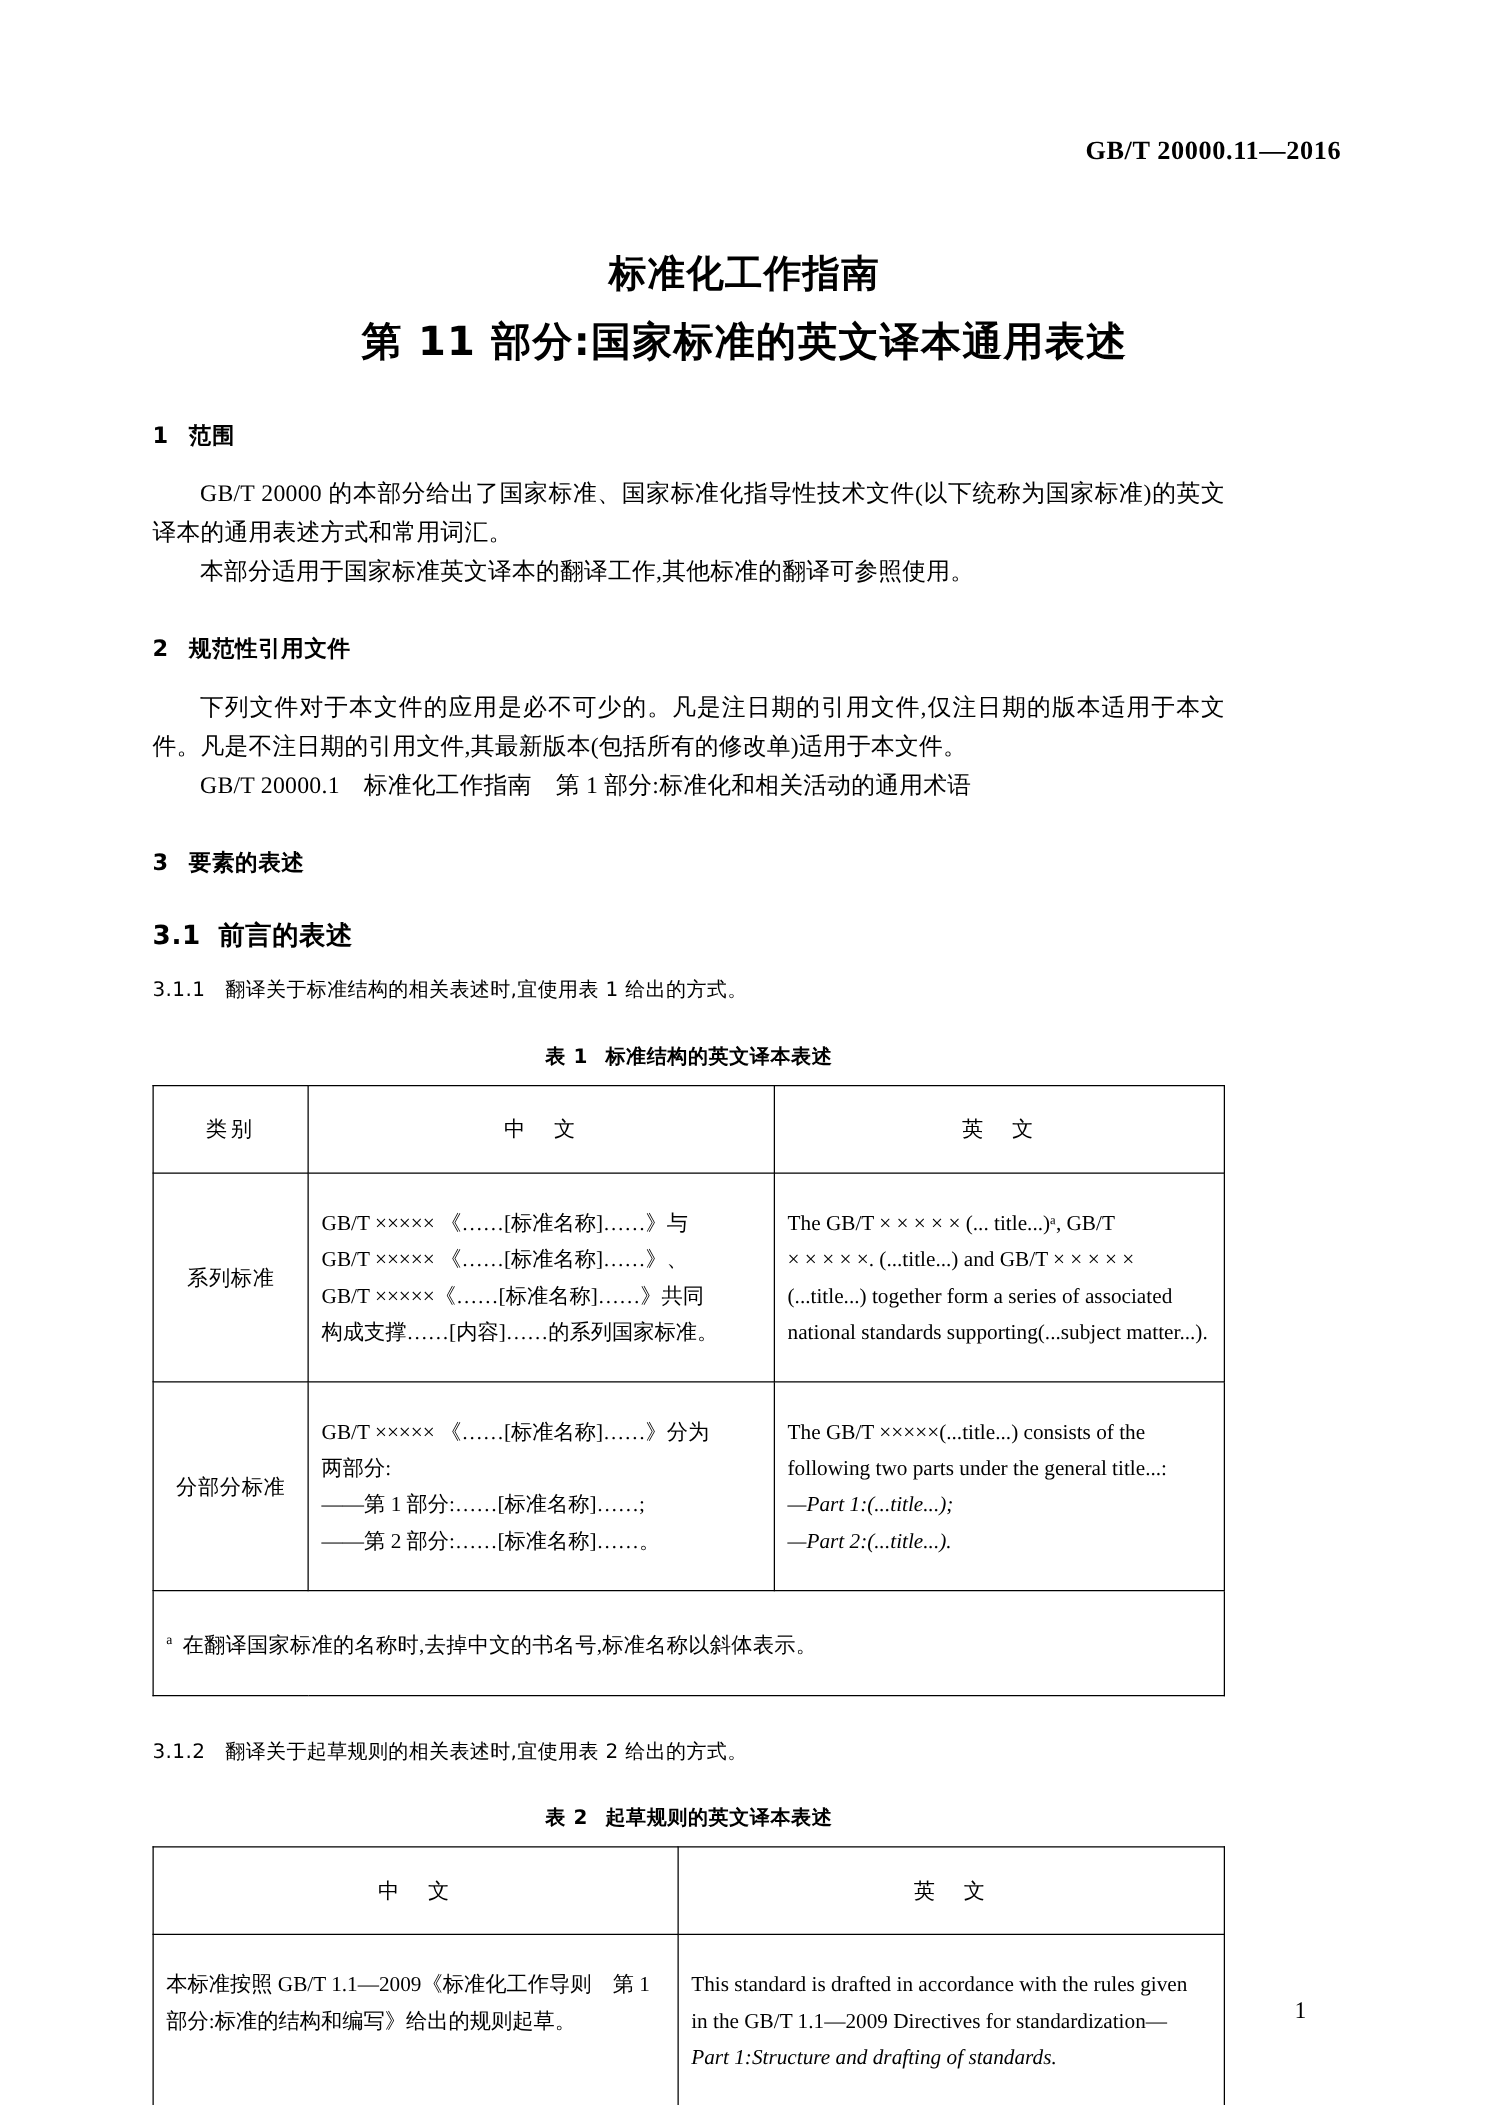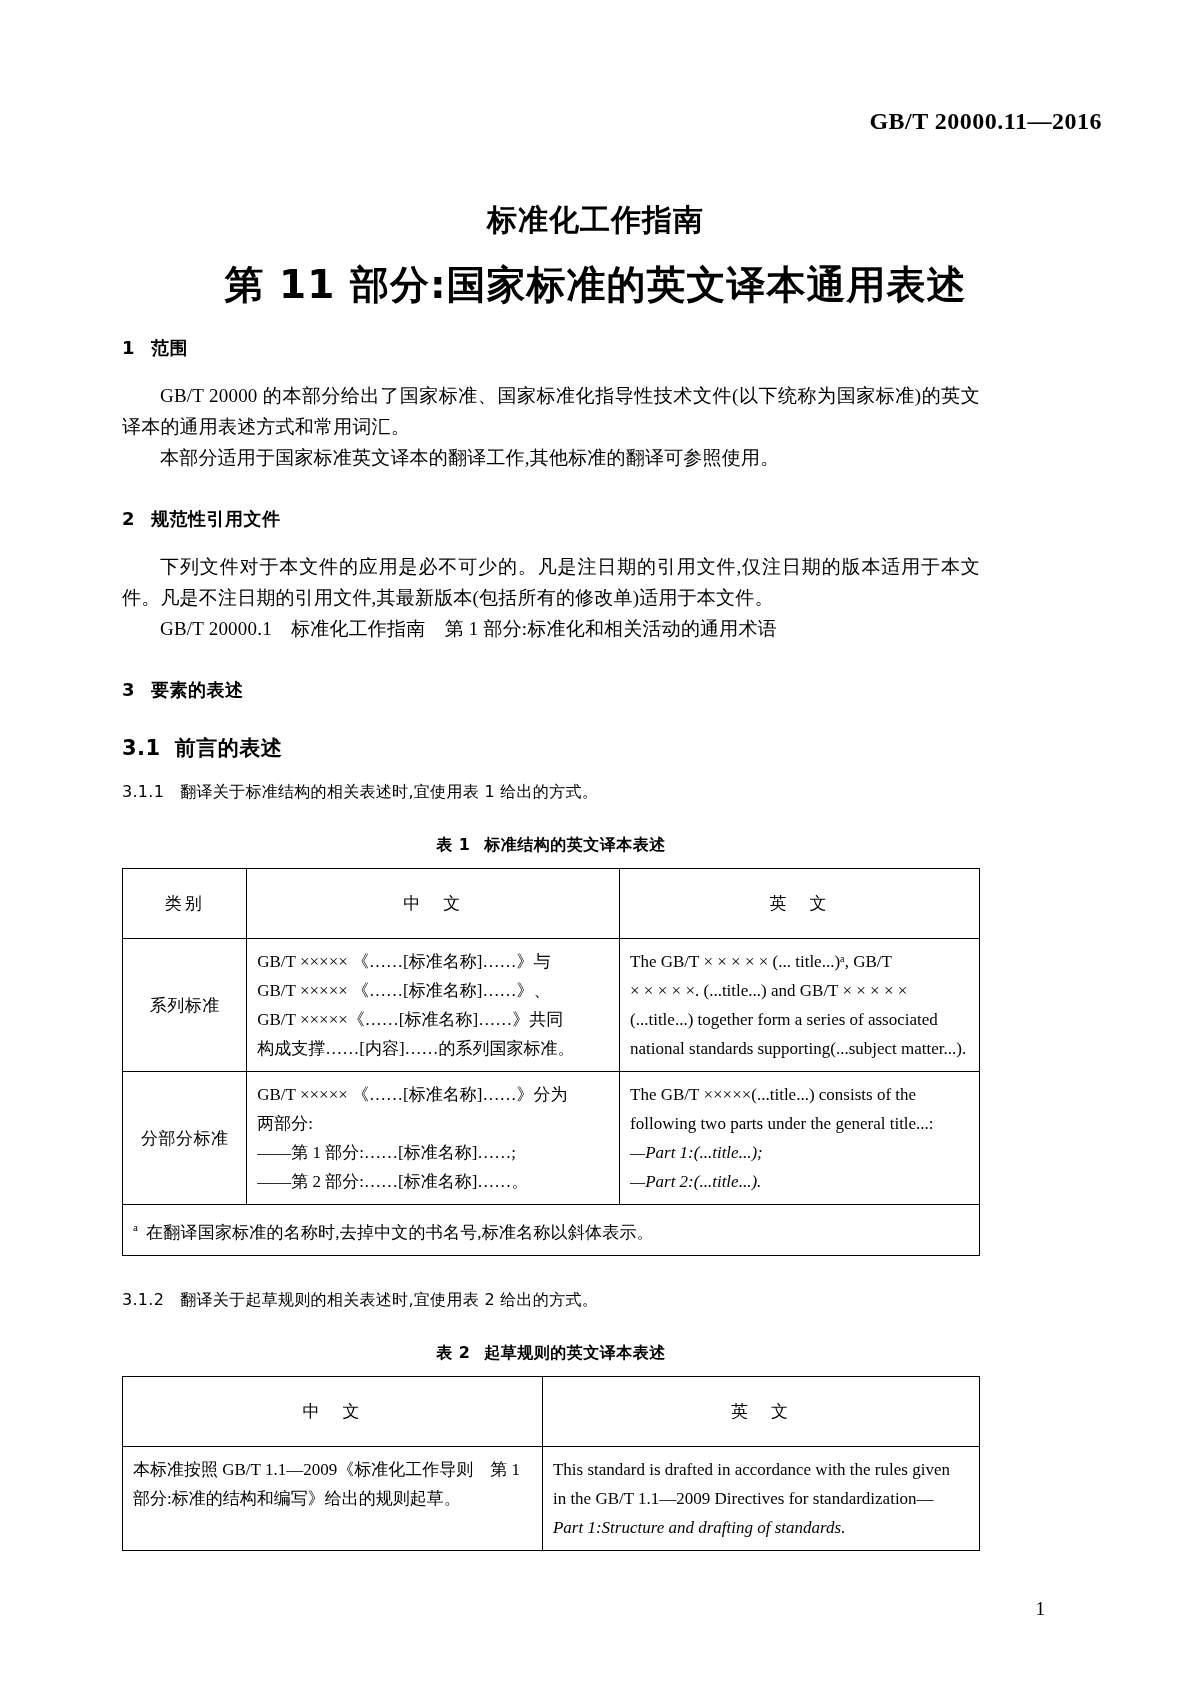--- a/index.html
+++ b/index.html
@@ -22,47 +22,47 @@
     height: 1684px;
     box-sizing: border-box;
     padding: 0;
   }
   
   .header {
     position: absolute;
     top: 108px;
     left: 0;
     width: 1191px;
-    padding-right: 89px;
+    padding-right: 118px;
     box-sizing: border-box;
     text-align: right;
     font-weight: bold;
-    font-size: 24px;
+    font-size: 21px;
     letter-spacing: 0.5px;
   }
   
   .title-block {
     position: absolute;
     top: 198px;
     left: 0;
     width: 1191px;
     text-align: center;
     font-family: "DejaVu Sans", "Liberation Sans", sans-serif;
     font-weight: bold;
   }
   .title-main {
     font-size: 30px;
     letter-spacing: 1px;
     line-height: 44px;
   }
   .title-sub {
-    font-size: 39px;
+    font-size: 32px;
     letter-spacing: 1px;
     line-height: 46px;
-    margin-top: 20px;
+    margin-top: 8px;
   }
   
   .content {
     position: absolute;
     top: 336px;
     left: 122px;
     width: 858px;
   }
   .h1 {
     font-family: "DejaVu Sans", "Liberation Sans", sans-serif;
@@ -109,21 +109,21 @@
   }
   .tbl-caption .cap-num { margin: 0 14px 0 0; }
   
   table.std {
     border-collapse: collapse;
     width: 100%;
     table-layout: fixed;
   }
   table.std td, table.std th {
     border: 1px solid #000;
-    padding: 8px 10px;
+    padding: 25px 10px;
     vertical-align: top;
     font-size: 17px;
     line-height: 29px;
     font-weight: normal;
   }
   table.std th {
     text-align: center;
     vertical-align: middle;
     padding: 20px 10px;
     letter-spacing: 3px;

